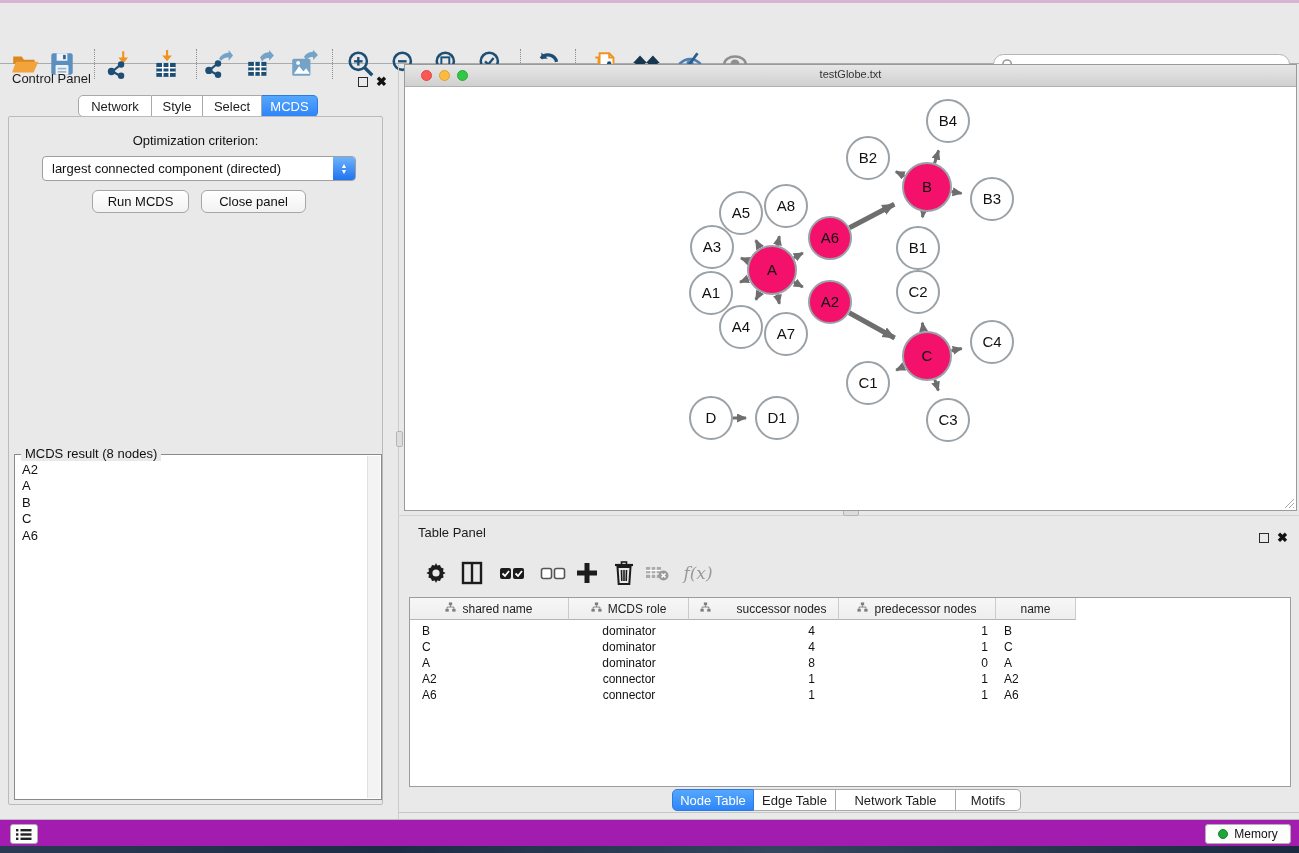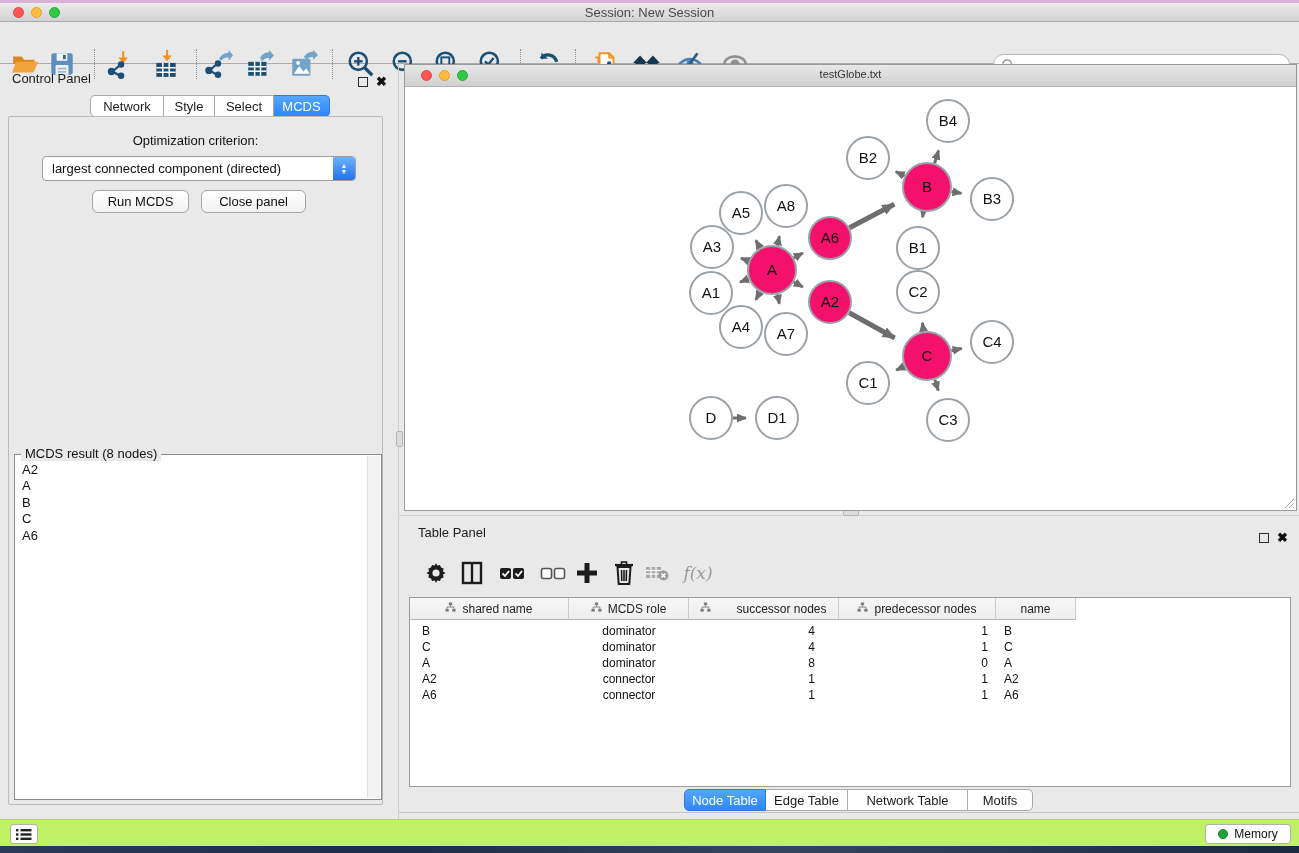--- a/index.html
+++ b/index.html
@@ -34,21 +34,21 @@
     border:none; outline:none; font-size:12px; background:transparent; }
   #searchbox svg { position:absolute; left:7px; top:3px; }
 
   
   #cp-title { left:12px; top:71px; font-size:13px; color:#1c1c1c; }
   .panel-float { width:10px; height:10px; border:1.5px solid #2b2b2b; display:inline-block; }
   .panel-close { font-size:13px; font-weight:bold; color:#111; line-height:10px; }
   #cp-tabs { left:78px; top:95px; height:22px; display:flex; }
   .segtab { height:22px; border:1px solid #a9a9a9; border-left:none; background:#fff;
     font-size:13px; color:#1c1c1c; display:flex; align-items:center; justify-content:center; }
-  .segtab:first-child { border-left:1px solid #a9a9a9; border-radius:5px 0 0 5px;margin-left:12px; }
+  .segtab:first-child { border-left:1px solid #a9a9a9; border-radius:5px 0 0 5px; }
   .segtab:last-child { border-radius:0 5px 5px 0; }
   .segtab.sel { background:linear-gradient(#55a7fd,#2e85f8); border-color:#2e7ae0; color:#fff; }
   #cp-body { left:8px; top:116px; width:375px; height:689px; border:1px solid #bbbbbb;
     border-radius:2px; }
   #opt-label { left:9px; top:133px; width:373px; text-align:center; font-size:13px; color:#111; }
   #dropdown { left:42px; top:156px; width:314px; height:25px; background:#fff;
     border:1px solid #9f9f9f; border-radius:4px; }
   #dropdown .val { position:absolute; left:9px; top:4px; font-size:13px; color:#111; }
   #dropdown .stepper { position:absolute; right:0px; top:0px; width:22px; height:23px;
     background:linear-gradient(#6db3fb,#2173f0); border-radius:0 3px 3px 0;
@@ -101,41 +101,35 @@
     font-size:12px; color:#222; gap:6px; }
   .trow { position:absolute; left:0; height:16px; display:flex; font-size:12px; color:#111; }
   .td { height:16px; line-height:16px; white-space:nowrap; overflow:hidden; }
   .td.l { text-align:left; } .td.r { text-align:right; } .td.c { text-align:center; }
 
   
   #tp-tabs { left:672px; top:789px; height:23px; display:flex; }
   #tp-bottomline { left:398px; top:812px; width:901px; height:1px; background:#c6c6c6; }
 
   
-  #statusbar { left:0; top:819px; width:1299px; height:27px; background:#bef264;
+  #statusbar { left:0; top:819px; width:1299px; height:27px; background:#a21caf;
     border-top:1px solid #bdbdbd; }
   #listbtn { position:absolute; left:10px; top:4px; width:28px; height:20px; background:#fdfdfd;
     border:1px solid #b0b0b0; border-radius:3px; display:flex; align-items:center; justify-content:center; }
   #membtn { position:absolute; right:8px; top:4px; width:86px; height:20px; background:#fdfdfd;
     border:1px solid #b0b0b0; border-radius:3px; display:flex; align-items:center;
     justify-content:center; gap:6px; font-size:12px; color:#111; }
   #memdot { width:10px; height:10px; border-radius:50%; background:#1fa53a; border:1px solid #16812c; }
 </style>
 </head>
 <body>
 
 <div id="screen">
   <div class="abs" id="desk-top"></div>
 
-  <div class="abs" id="titlebar">
-    <span class="light red"></span>
-    <span class="light yellow"></span>
-    <span class="light green"></span>
-    <div class="title">Session: New Session</div>
-  </div>
 
   <div class="abs" id="toolbar">
     <div class="tbicon" style="left:9px">
       <svg width="30" height="30" viewBox="0 0 28 28">
           <path d="M3 7h8l2 3h10v4H3z" fill="#d9881f"></path>
           <path d="M5.5 12h21l-4.5 10H2z" fill="#f2a33c"></path>
         </svg>
     </div>
     <div class="tbicon" style="left:46px">
       <svg width="30" height="30" viewBox="0 0 28 28">

